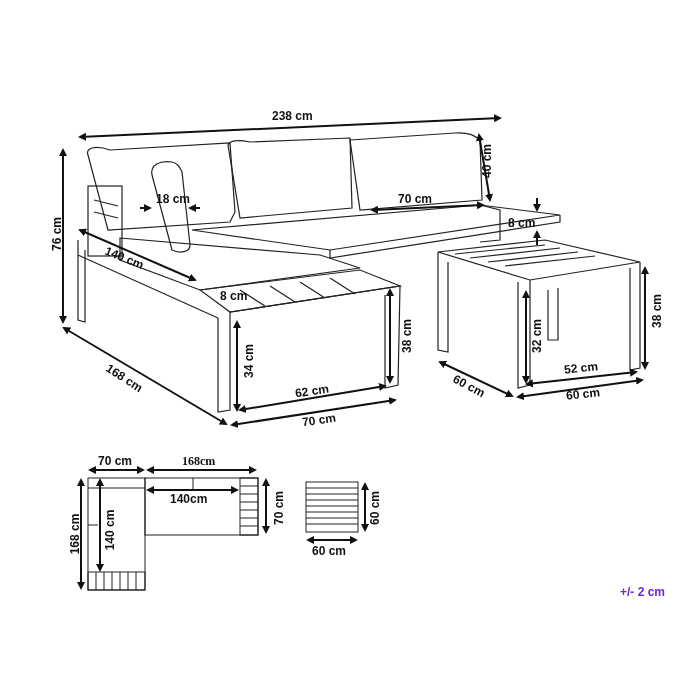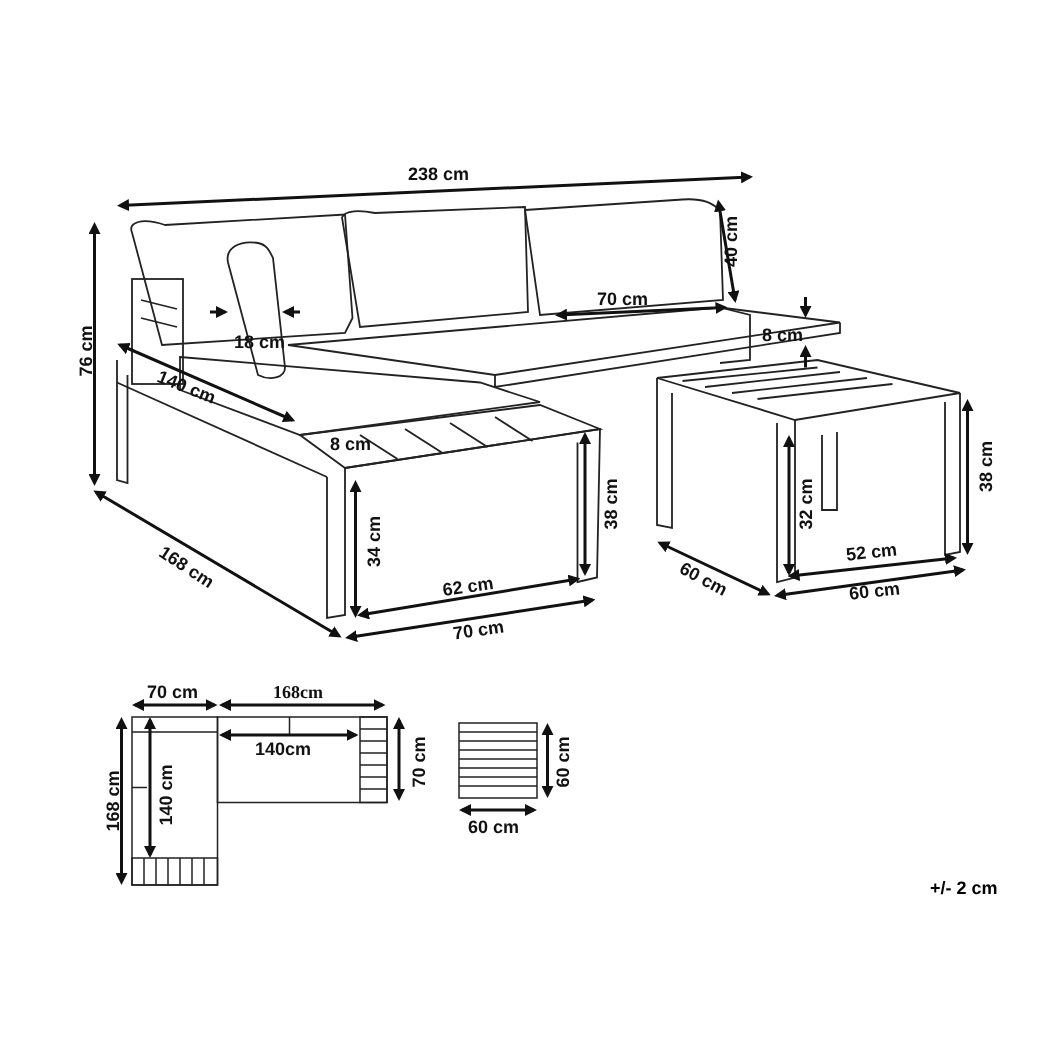--- a/index.html
+++ b/index.html
@@ -1,20 +1,20 @@
 <!DOCTYPE html>
 <html><head>
 <meta charset="utf-8">
 <style>
   html,body{margin:0;padding:0;background:#ffffff;}
   body{width:700px;height:700px;position:relative;overflow:hidden;font-family:"Liberation Sans",sans-serif;}
   svg{position:absolute;left:0;top:0;}
   .lbl{position:absolute;font-family:"Liberation Sans",sans-serif;font-weight:bold;font-size:12px;color:#111;white-space:nowrap;line-height:1;}
   .rot-90{transform:rotate(-90deg);transform-origin:center center;}
-  .tol{position:absolute;font-size:12px;font-weight:bold;color:#000000;}
+  .tol{position:absolute;font-size:12px;font-weight:bold;color:#6d28d9;}
 </style>
 </head>
 <body>
 
 <svg width="700" height="700" viewBox="0 0 700 700">
   <defs>
     <marker id="ah" markerWidth="8" markerHeight="8" refX="6" refY="4" orient="auto-start-reverse" markerUnits="userSpaceOnUse">
       <path d="M0,0 L8,4 L0,8 z" fill="#111"></path>
     </marker>
   </defs>
@@ -119,21 +119,21 @@
     <line x1="81" y1="480" x2="81" y2="588" marker-start="url(#ah)" marker-end="url(#ah)"></line>
     <line x1="100" y1="480" x2="100" y2="570" marker-start="url(#ah)" marker-end="url(#ah)"></line>
     <line x1="365" y1="484" x2="365" y2="530" marker-start="url(#ah)" marker-end="url(#ah)"></line>
     <line x1="308" y1="540" x2="356" y2="540" marker-start="url(#ah)" marker-end="url(#ah)"></line>
   </g>
 </svg>
 
 <span class="lbl" style="left:272px;top:110px;">238 cm</span>
 <span class="lbl rot-90" style="left:470px;top:155px;">40 cm</span>
 <span class="lbl" style="left:398px;top:193px;">70 cm</span>
-<span class="lbl" style="left:156px;top:193px;margin-top:29px;">18 cm</span>
+<span class="lbl" style="left:156px;top:193px;">18 cm</span>
 <span class="lbl" style="left:508px;top:217px;">8 cm</span>
 <span class="lbl rot-90" style="left:40px;top:228px;">76 cm</span>
 <span class="lbl" style="left:104px;top:252px;transform:rotate(22deg);">140 cm</span>
 <span class="lbl" style="left:104px;top:372px;transform:rotate(33deg);">168 cm</span>
 <span class="lbl" style="left:220px;top:290px;">8 cm</span>
 <span class="lbl rot-90" style="left:390px;top:330px;">38 cm</span>
 <span class="lbl rot-90" style="left:232px;top:355px;">34 cm</span>
 <span class="lbl" style="left:295px;top:385px;transform:rotate(-8deg);">62 cm</span>
 <span class="lbl" style="left:302px;top:414px;transform:rotate(-8deg);">70 cm</span>
 

